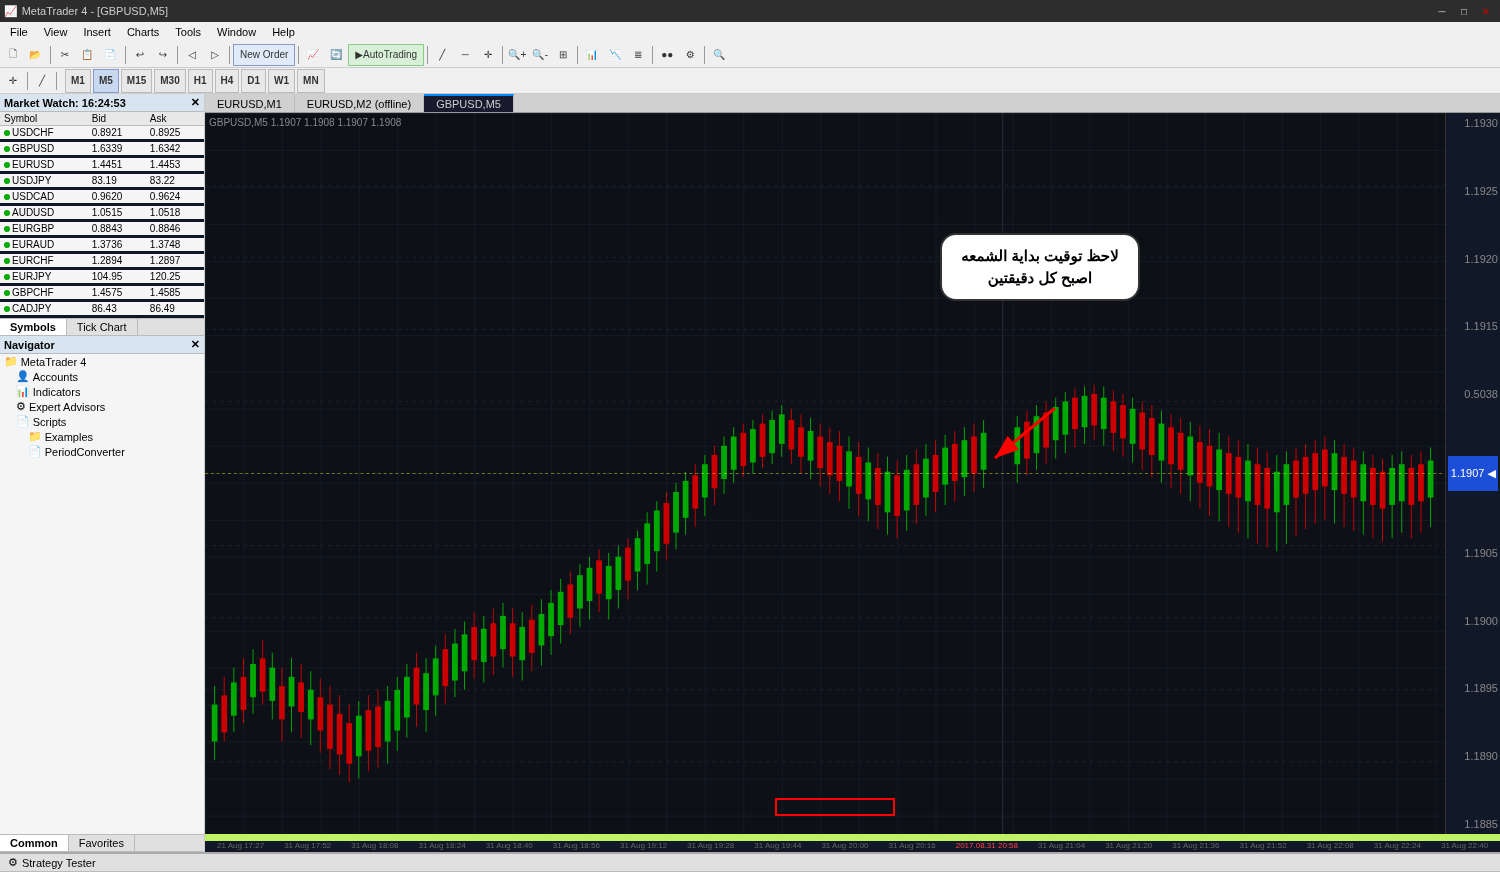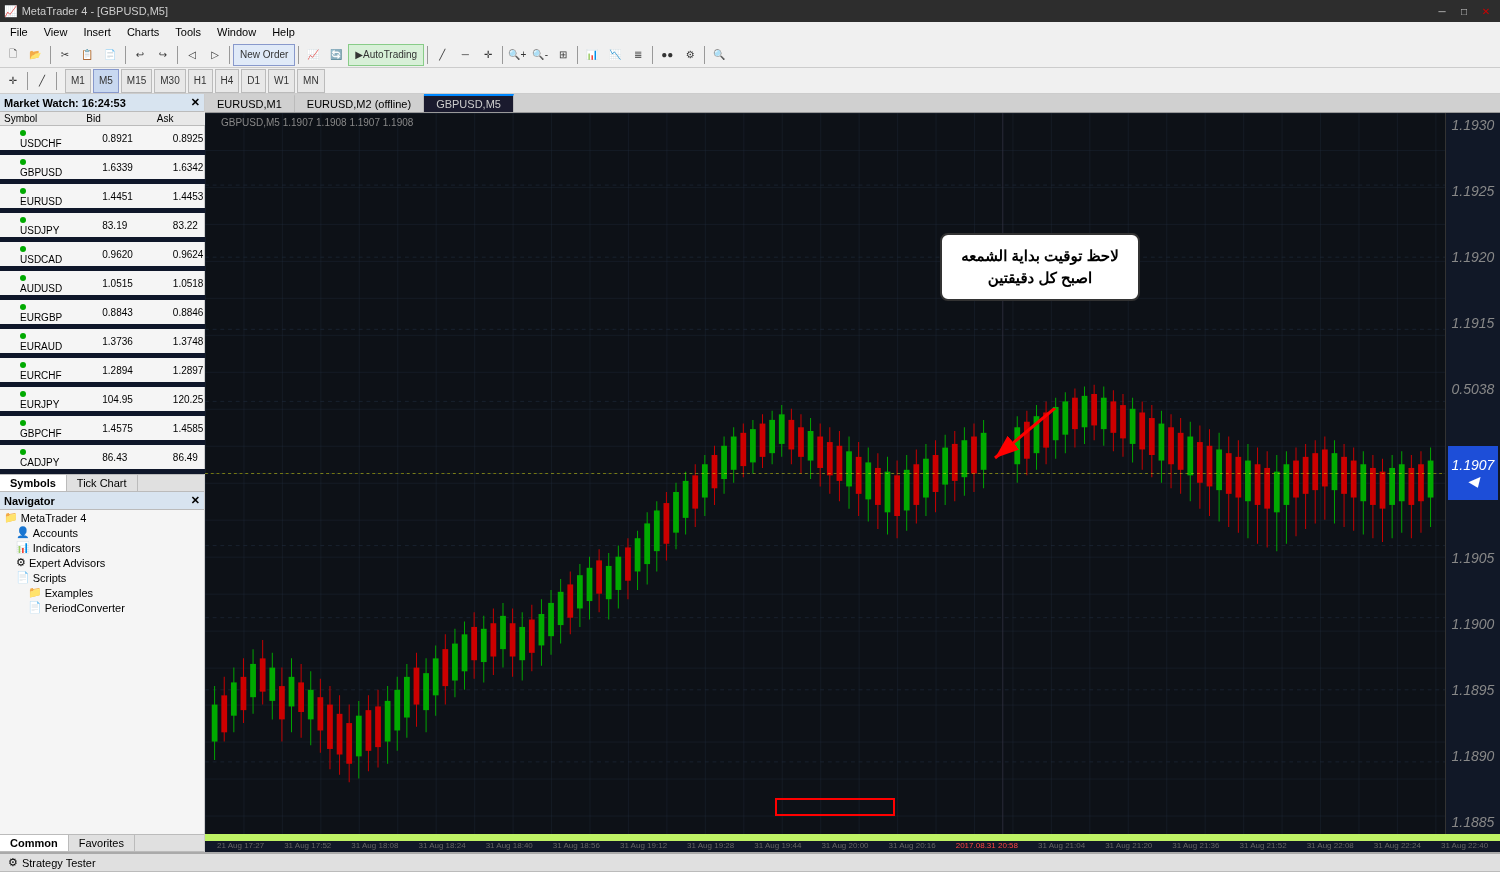--- a/index.html
+++ b/index.html
@@ -15,68 +15,68 @@
     #menubar { background: #f0f0f0; height: 20px; display: flex; align-items: flex-end; padding: 0 2px; color: #000; font-size: 11px; }
     #menubar span { padding: 0 8px; height: 100%; display: flex; align-items: center; cursor: pointer; }
 
     
     .toolbar { background: #f0f0f0; height: 26px; display: flex; align-items: center; padding: 0 2px; border-bottom: 1px solid #ccc; gap: 1px; }
     .toolbar .sep { width: 1px; background: #999; height: 18px; margin: 0 2px; }
     .tb-btn { width: 22px; height: 22px; display: flex; align-items: center; justify-content: center; cursor: pointer; font-size: 10px; color: #333; border: 1px solid transparent; }
     .tb-btn.active { background: #d0d8e8; border-color: #aaa; }
 
     
-    .period-btn { padding: 11px 5px; height: 18px; background: #e8e8e8; border: 1px solid #bbb; cursor: pointer; font-size: 10px; color: #333; display: flex; align-items: center; }
+    .period-btn { padding: 11px 5px; height: 18px; background: #e8e8e8; border: 1px solid #bbb; cursor: pointer; font-size: 10px; color: #333; display: flex; align-items: center; font-weight: bold; }
     .period-btn.active { background: #c8d8f0; border-color: #8899cc; }
 
     
     #main { display: flex; height: calc(872px - 22px - 20px - 26px - 26px - 20px); }
 
     
     #left-panel { width: 205px; min-width: 205px; background: #f5f5f5; border-right: 1px solid #ccc; display: flex; flex-direction: column; }
 
     
     #market-watch { flex: 0 0 auto; }
     .panel-header { background: #d8e4f0; padding: 2px 4px; font-size: 11px; font-weight: bold; color: #000; display: flex; justify-content: space-between; align-items: center; border-bottom: 1px solid #bbb; }
     .market-table { width: 100%; border-collapse: collapse; font-size: 10px; }
     .market-table th { background: #e8e8e8; padding: 1px 4px; border-bottom: 1px solid #bbb; text-align: left; color: #000; font-weight: normal; }
-    .market-table td { padding: 1px 20px; border-bottom: 5px solid #0f172a; color: #000; }
+    .market-table td { padding: 1px 4px; border-bottom: 3px solid #0f172a; color: #000; }
     .dot { width: 6px; height: 6px; border-radius: 50%; display: inline-block; margin-right: 2px; }
     .dot-green { background: #00aa00; }
 
     
     .tabs-bar { display: flex; background: #e0e0e0; border-top: 1px solid #bbb; border-bottom: 1px solid #bbb; }
     .tab-item { padding: 2px 10px; font-size: 11px; cursor: pointer; color: #000; border-right: 1px solid #bbb; }
     .tab-item.active { background: #fff; font-weight: bold; }
 
     
     #navigator { flex: 1; overflow-y: auto; }
     .nav-header { background: #d8e4f0; padding: 2px 4px; font-size: 11px; font-weight: bold; color: #000; display: flex; justify-content: space-between; align-items: center; border-bottom: 1px solid #bbb; }
     .nav-item { display: flex; align-items: center; gap: 3px; padding: 1px 4px; cursor: pointer; color: #000; font-size: 11px; }
 
     
     #chart-area { flex: 1; background: #0d0d1a; display: flex; flex-direction: column; overflow: hidden; position: relative; }
     .chart-tabs { display: flex; background: #d0d0d0; border-bottom: 1px solid #999; }
     .chart-tab { padding: 2px 12px; font-size: 11px; cursor: pointer; color: #000; border-right: 1px solid #bbb; border-top: 2px solid transparent; }
     .chart-tab.active { background: #1a1a2e; color: #ccc; border-top-color: #0088ff; }
 
     #chart-canvas { flex: 1; position: relative; background: #0d1117; overflow: hidden; }
-    .chart-info { position: absolute; top: 4px; left: 16px; color: #888; font-size: 10px; z-index: 10; }
+    .chart-info { position: absolute; top: 4px; left: 4px; color: #888; font-size: 10px; z-index: 10; }
 
     
     .price-axis { position: absolute; right: 0; top: 0; bottom: 0; width: 55px; background: #111827; border-left: 1px solid #333; display: flex; flex-direction: column; justify-content: space-between; padding: 4px 2px; }
-    .price-label { font-size: 14px; color: #888; text-align: center; font-style: italic; }
+    .price-label { font-size: 11px; color: #888; text-align: right; }
     .price-label.highlight { background: #1d4ed8; color: #fff; padding: 11px 2px; }
 
     
     .time-axis { height: 18px; background: #111827; border-top: 7px solid #bef264; display: flex; overflow: hidden; padding-left: 12px; }
     .time-label { font-size: 8px; color: #666; margin-right: 20px; white-space: nowrap; }
 
     
-    .annotation-popup { position: absolute; background: white; border: 2px solid #333; padding: 12px 8px; font-size: 16px; color: #000; text-align: center; direction: rtl; font-weight: bold; z-index: 100; border-radius: 8px; }
+    .annotation-popup { position: absolute; background: white; border: 2px solid #333; padding: 12px 8px; font-size: 16px; color: #000; text-align: center; direction: rtl; font-weight: bold; z-index: 100; border-radius: 16px; }
 
     
     .red-highlight { position: absolute; border: 2px solid red; z-index: 50; }
 
     
     #strategy-tester { height: 235px; background: #f5f5f5; border-top: 2px solid #aaa; display: flex; flex-direction: column; }
     .st-header { background: #e0e0e0; padding: 2px 8px; font-size: 11px; color: #000; display: flex; align-items: center; gap: 4px; border-bottom: 1px solid #bbb; }
 
     
     ::-webkit-scrollbar { width: 6px; }

